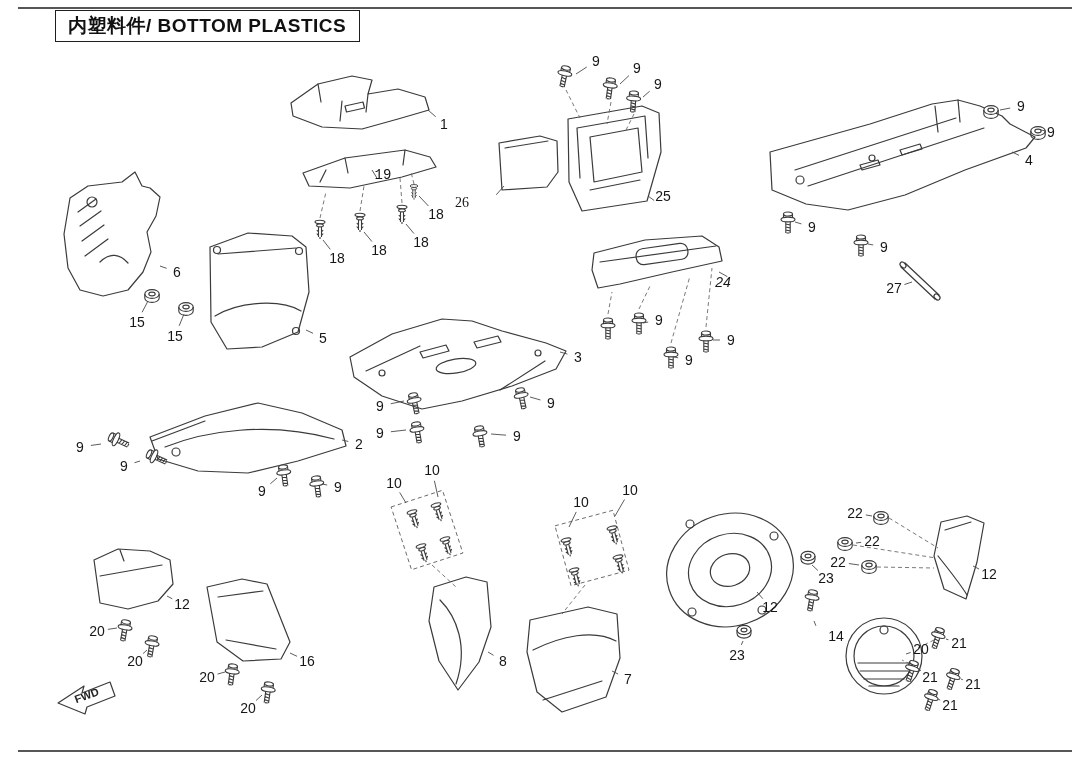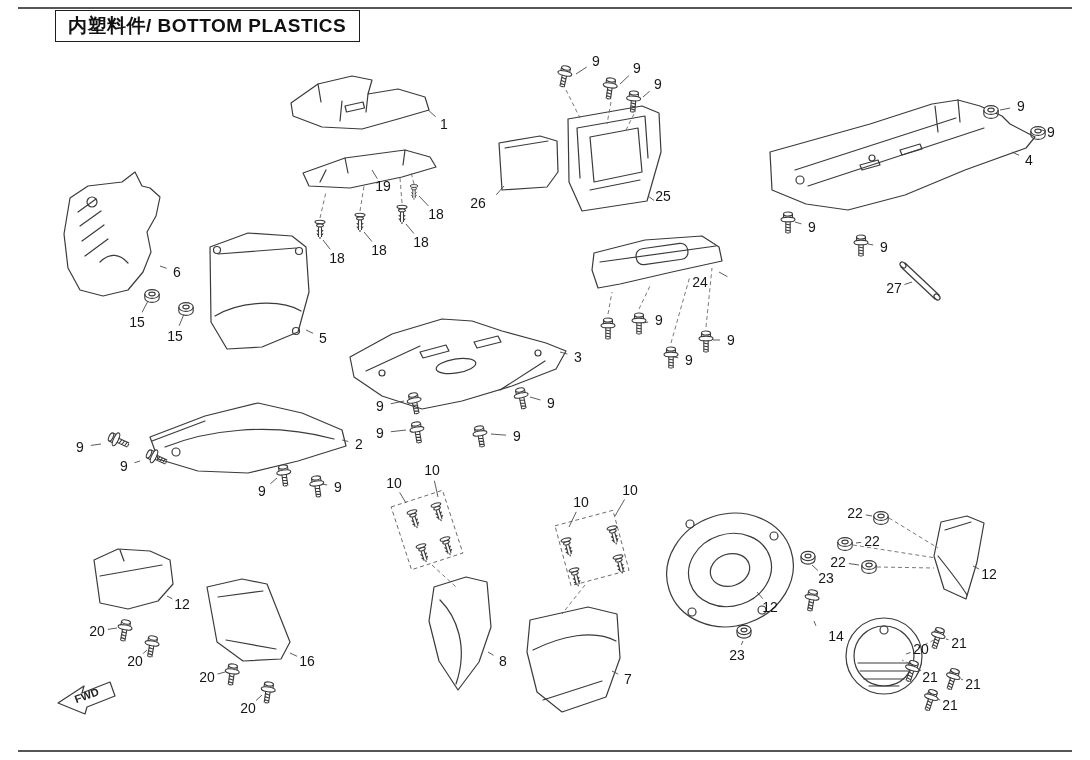--- a/index.html
+++ b/index.html
@@ -325,34 +325,34 @@
 
   <div class="title-box">
     <span>内塑料件/ BOTTOM PLASTICS</span>
   </div>
 
   <div id="callout-layer">
       <div class="callout" style="left: 596px; top: 61px;">9</div>
       <div class="callout" style="left: 637px; top: 68px;">9</div>
       <div class="callout" style="left: 658px; top: 84px;">9</div>
       <div class="callout" style="left: 444px; top: 124px;">1</div>
-      <div class="callout" style="left: 383px; top: 186px;">19</div>
+      <div class="callout" style="left: 383px; top: 175px; font-family: Liberation Mono, monospace;">19</div>
       <div class="callout" style="left: 436px; top: 214px;">18</div>
-      <div class="callout" style="left: 478px; top: 203px;">26</div>
+      <div class="callout" style="left: 462px; top: 203px; font-family: Liberation Serif, serif;">26</div>
       <div class="callout" style="left: 663px; top: 196px;">25</div>
       <div class="callout" style="left: 337px; top: 258px;">18</div>
       <div class="callout" style="left: 379px; top: 250px;">18</div>
       <div class="callout" style="left: 421px; top: 242px;">18</div>
       <div class="callout" style="left: 1021px; top: 106px;">9</div>
       <div class="callout" style="left: 1051px; top: 132px;">9</div>
       <div class="callout" style="left: 1029px; top: 160px;">4</div>
       <div class="callout" style="left: 812px; top: 227px;">9</div>
       <div class="callout" style="left: 884px; top: 247px;">9</div>
       <div class="callout" style="left: 894px; top: 288px;">27</div>
-      <div class="callout" style="left: 700px; top: 282px;">24</div>
+      <div class="callout" style="left: 723px; top: 282px; font-style: italic;">24</div>
       <div class="callout" style="left: 177px; top: 272px;">6</div>
       <div class="callout" style="left: 137px; top: 322px;">15</div>
       <div class="callout" style="left: 175px; top: 336px;">15</div>
       <div class="callout" style="left: 323px; top: 338px;">5</div>
       <div class="callout" style="left: 659px; top: 320px;">9</div>
       <div class="callout" style="left: 689px; top: 360px;">9</div>
       <div class="callout" style="left: 731px; top: 340px;">9</div>
       <div class="callout" style="left: 578px; top: 357px;">3</div>
       <div class="callout" style="left: 380px; top: 406px;">9</div>
       <div class="callout" style="left: 551px; top: 403px;">9</div>

